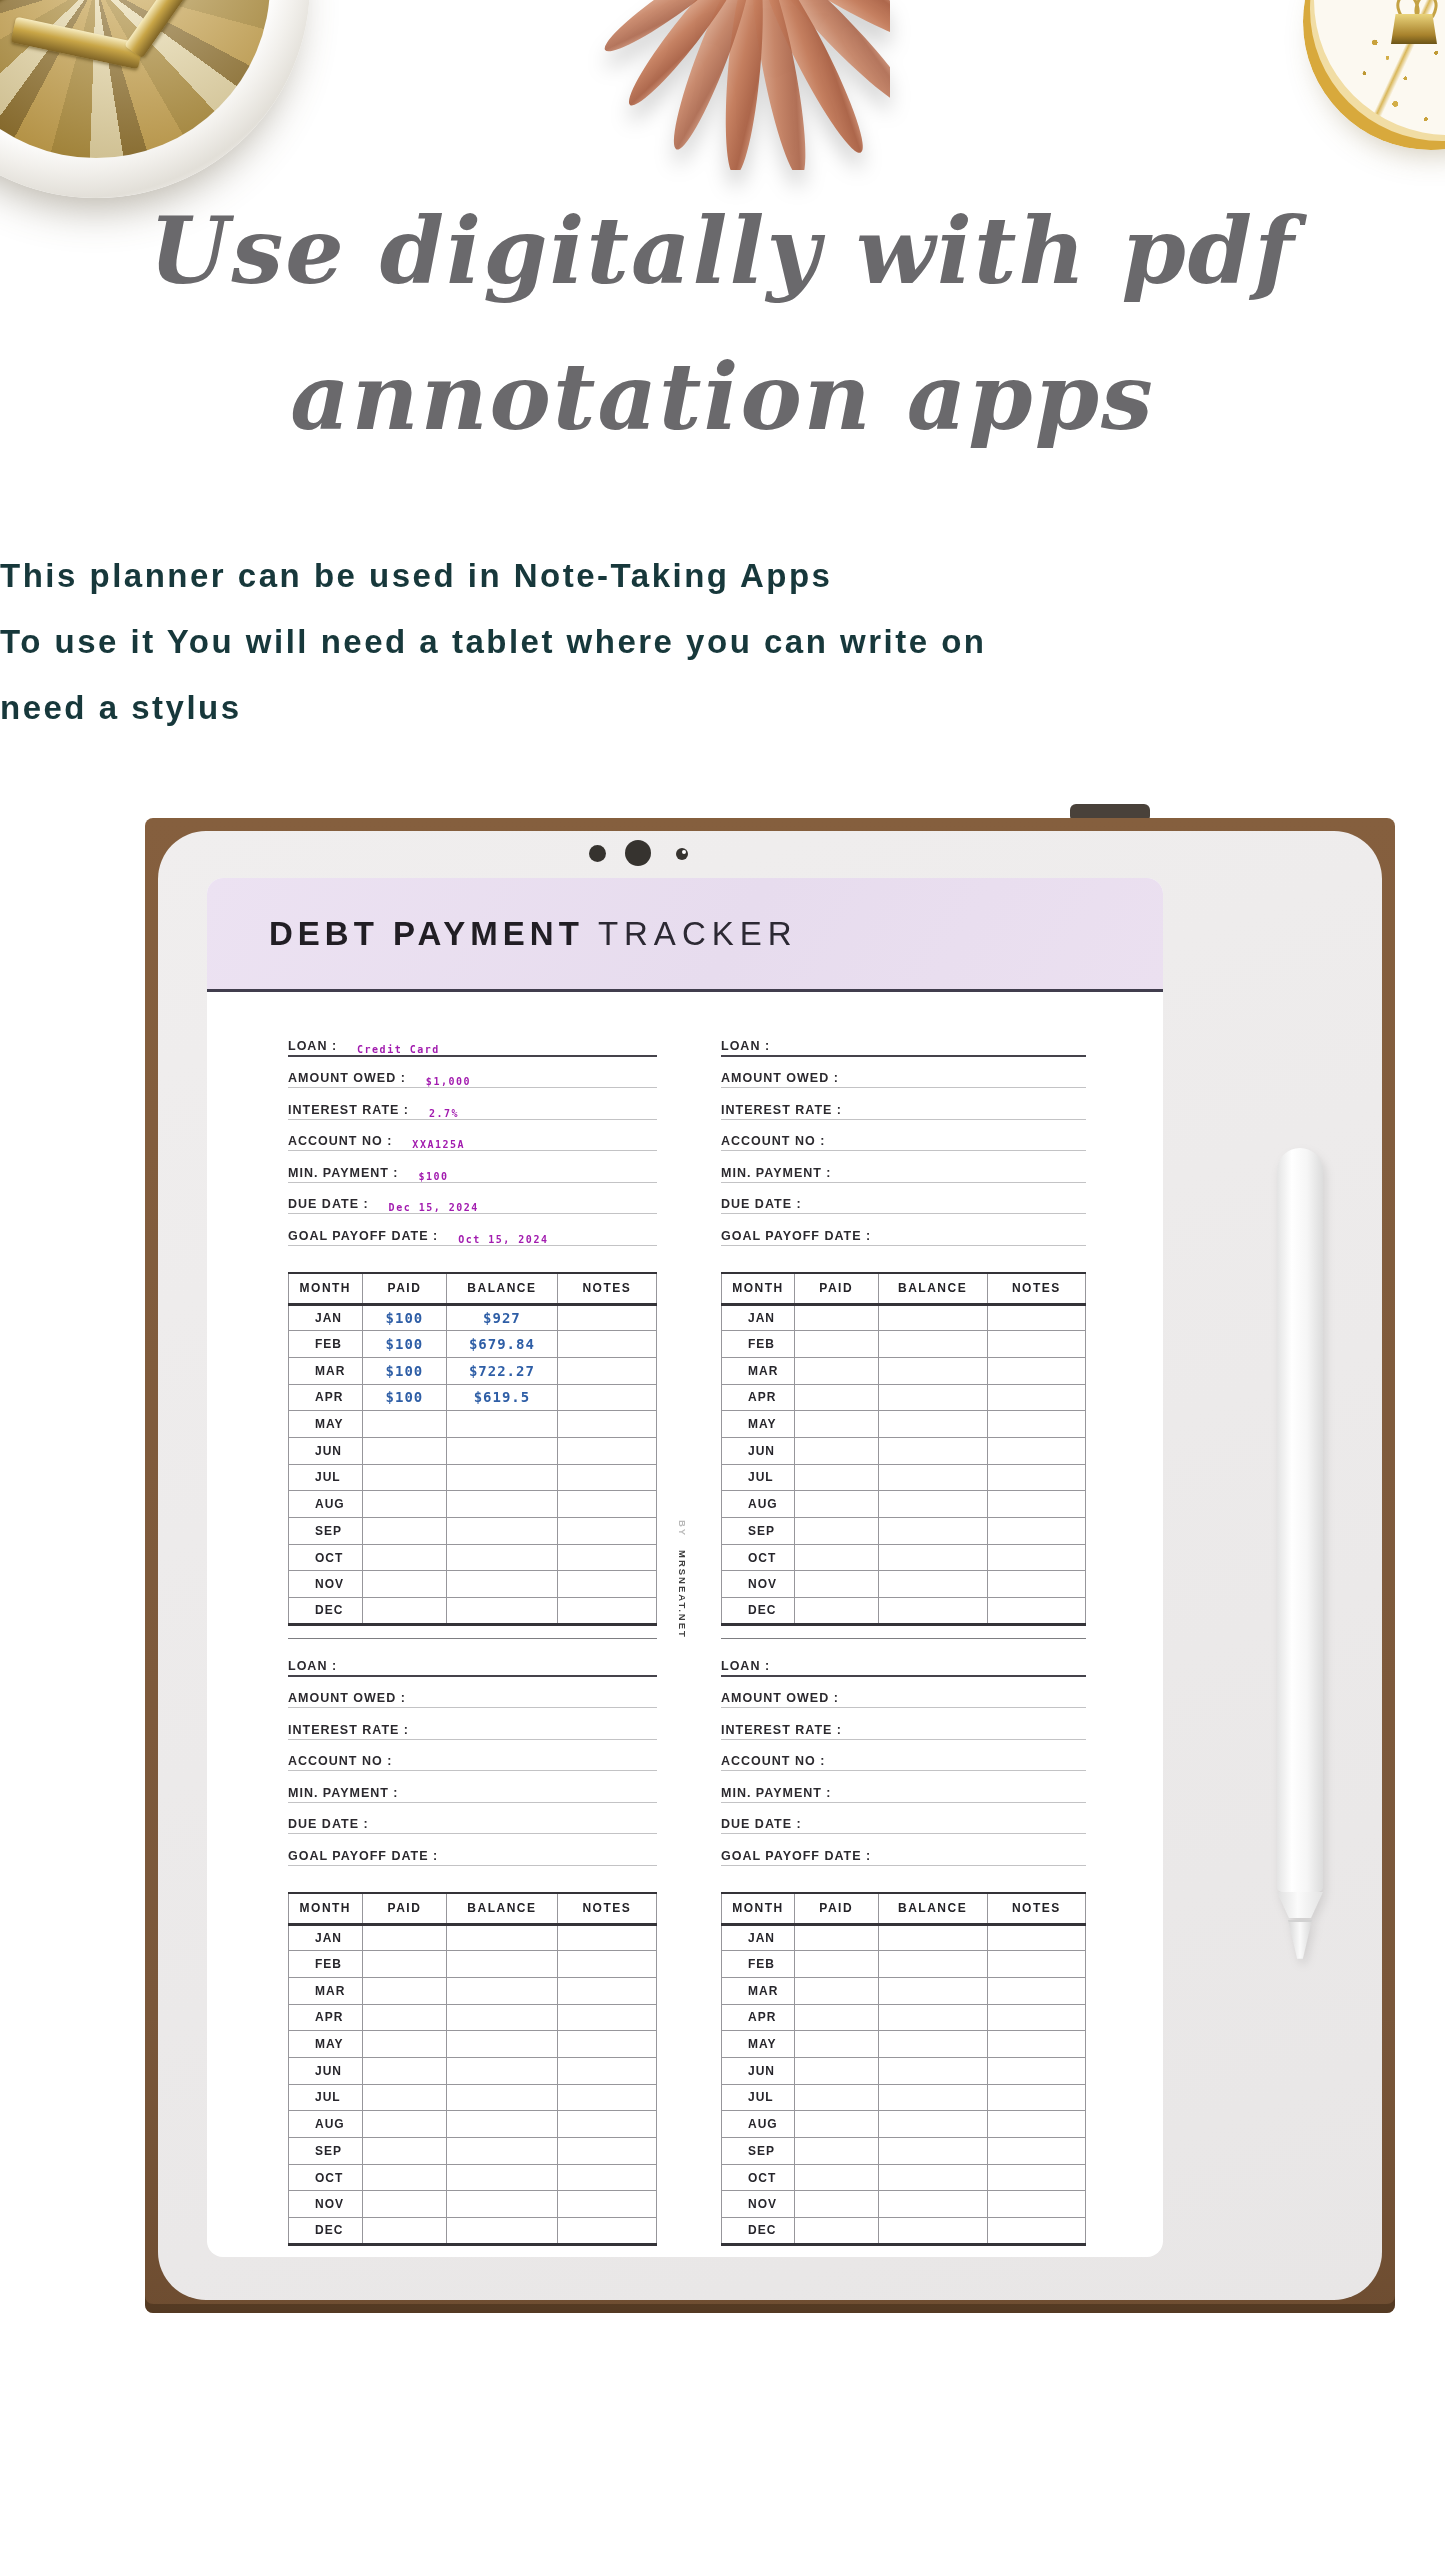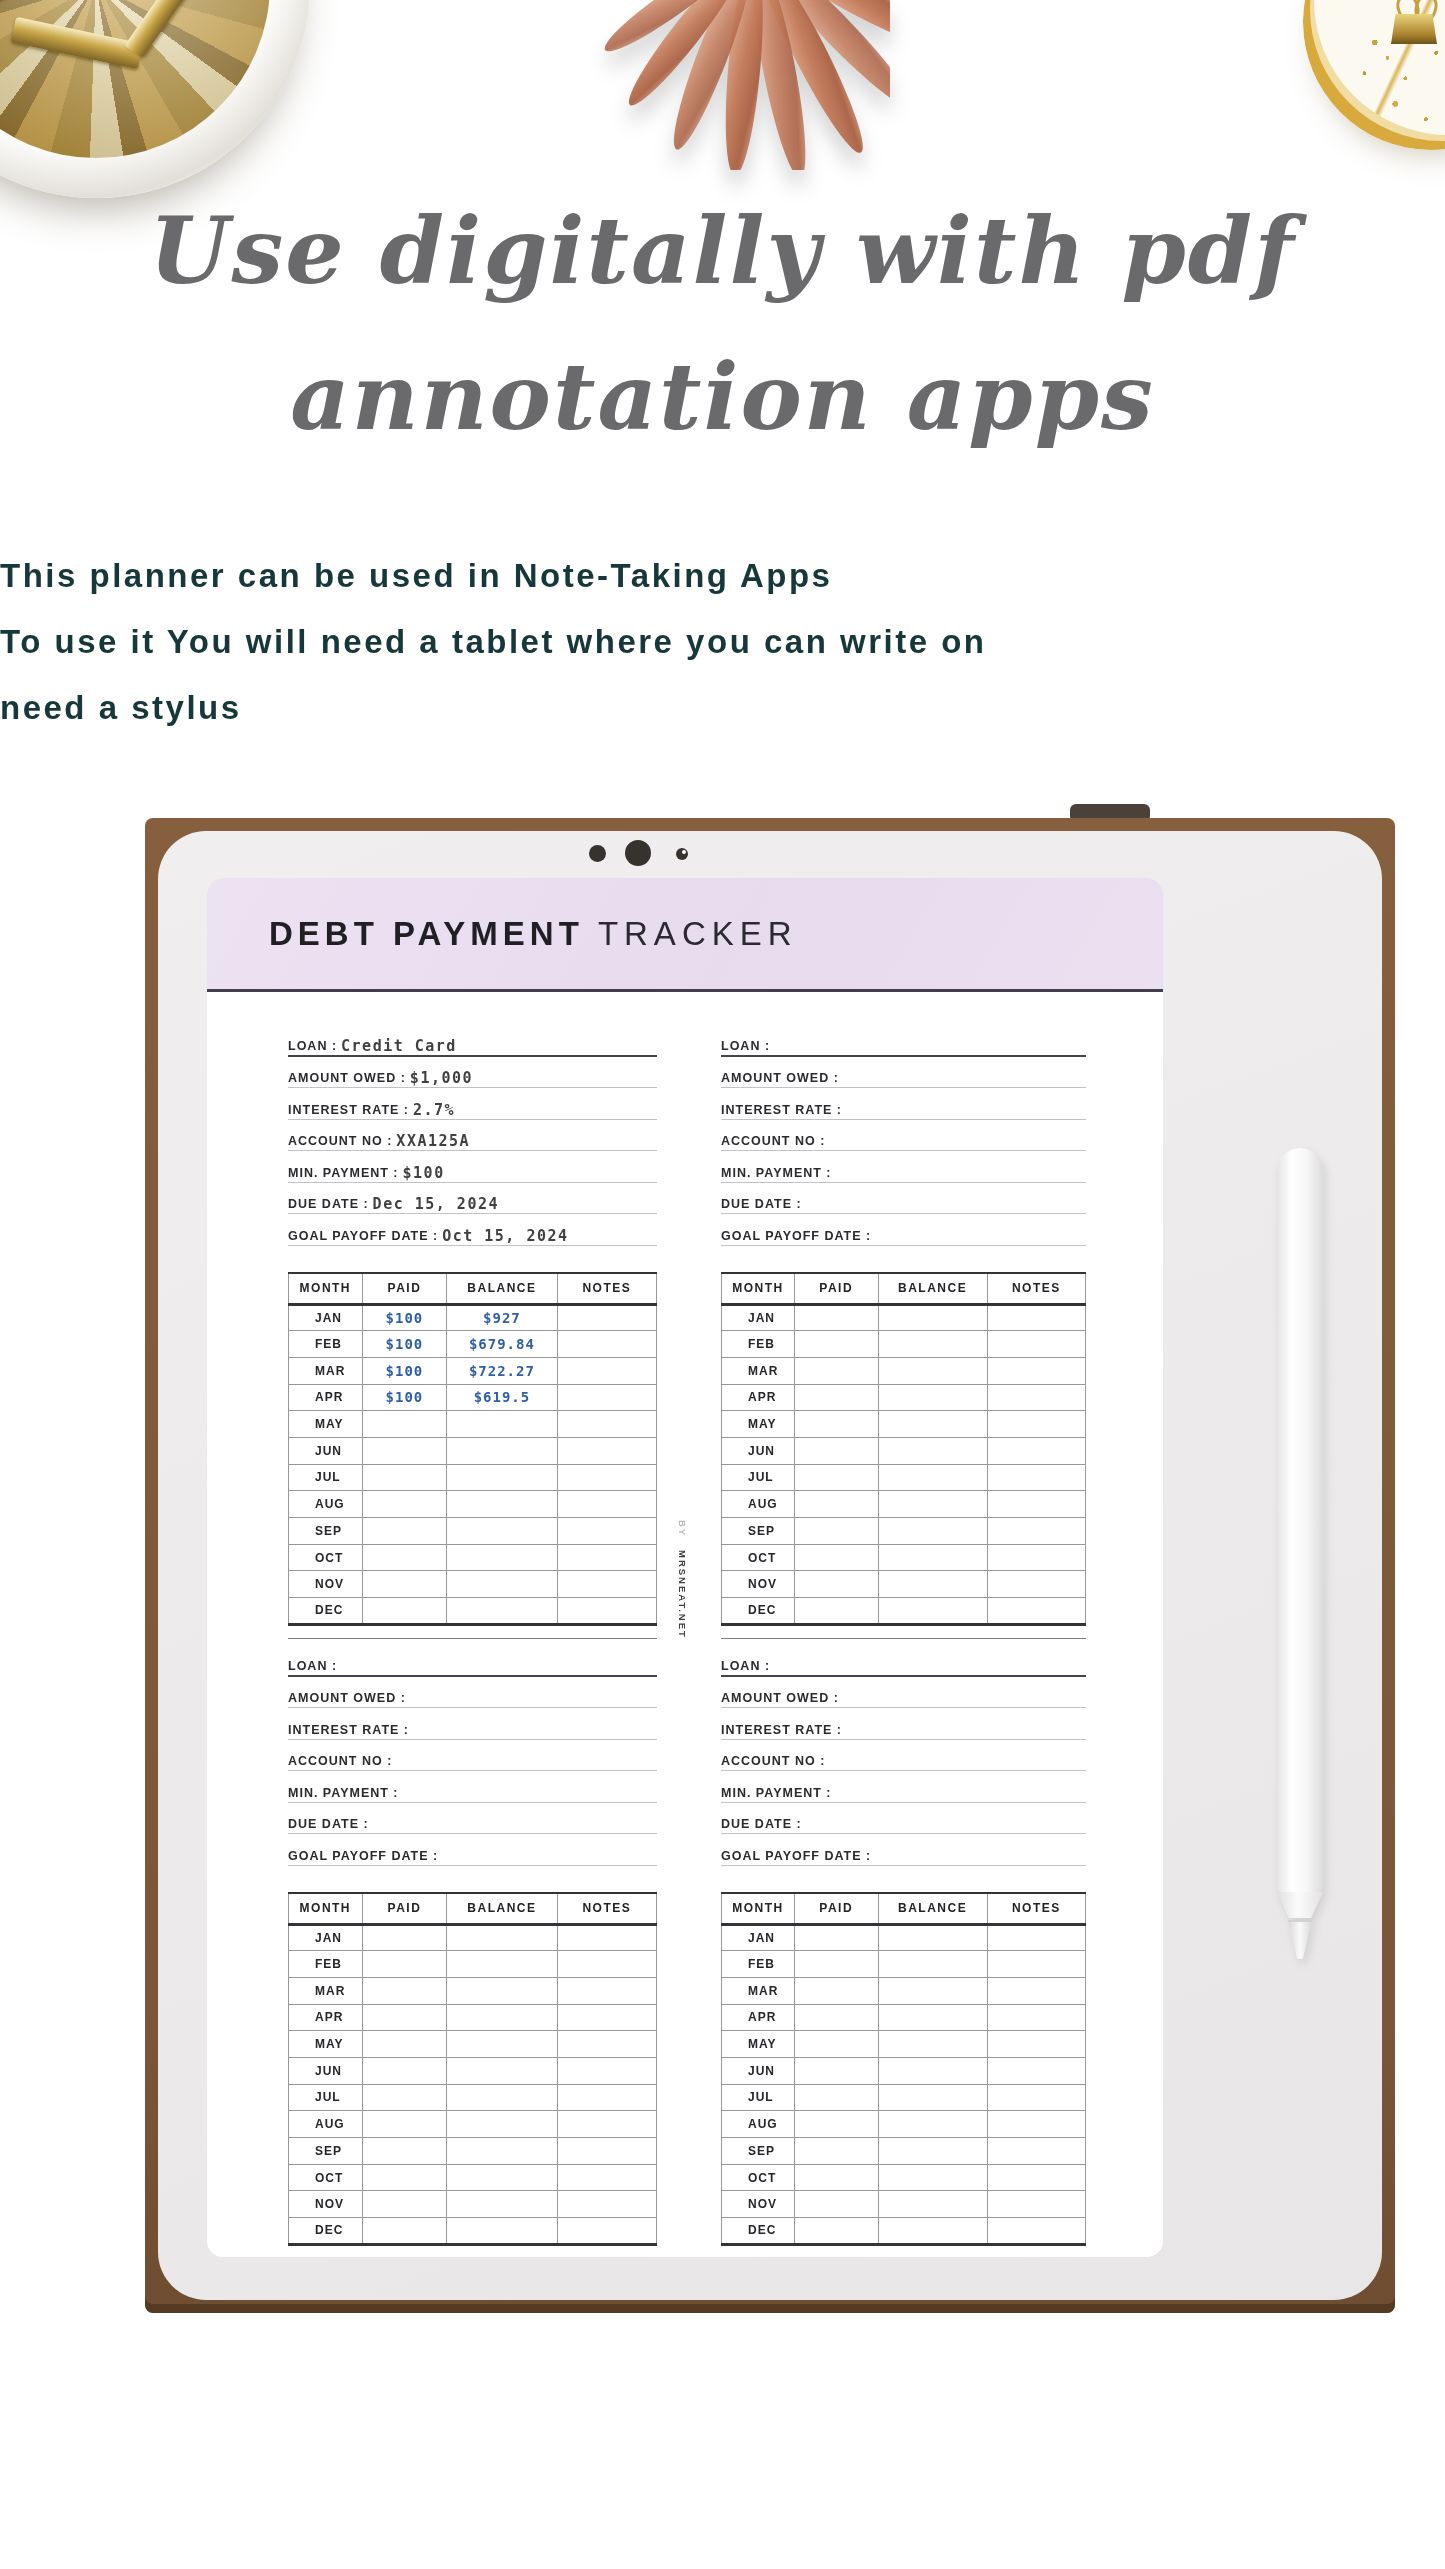--- a/index.html
+++ b/index.html
@@ -69,21 +69,21 @@
   .p-title .light{font-weight:normal;letter-spacing:6px;color:#2c2933;margin-left:14px;}
   .section-slot{position:absolute;width:369px;}
   #s0{left:81px;top:146px}
   #s1{left:514px;top:146px;width:365px}
   #s2{left:81px;top:760px}
   #s3{left:514px;top:760px;width:365px}
   .topline{border-top:1.5px solid #7d7d81;margin-bottom:5px;}
   .loan-row{height:28.5px;display:flex;align-items:flex-end;padding-bottom:2px;border-bottom:1px solid #c3c3c5;}
   .loan-row.first{border-bottom:2px solid #45434b;}
   .loan-label{font-size:12.5px;font-weight:bold;letter-spacing:1px;color:#2b292e;white-space:nowrap;text-align:center;}
-  .loan-value{font-family:"DejaVu Sans Mono",monospace;font-weight:bold;font-size:15px;letter-spacing:1.5px;color:#404040;margin-left:4px;white-space:nowrap;position:relative;top:2px;}
+  .loan-value{font-family:"DejaVu Sans Mono",monospace;font-weight:bold;font-size:10px;letter-spacing:1.5px;color:#a21caf;margin-left:20px;white-space:nowrap;position:relative;top:2px;}
   table.tracker{width:100%;margin-top:26px;border-collapse:collapse;table-layout:fixed;
     border:1px solid #5c5b60;border-top:2px solid #343338;border-bottom:3px solid #343338;}
   .tracker th,.tracker td{border:1px solid #97969b;}
   .tracker thead th{height:27px;border-bottom:3px solid #343338;font-size:12px;letter-spacing:1.5px;color:#232227;font-weight:bold;text-align:center;}
   .tracker tbody tr{height:26.7px;}
   .tracker .month{text-align:left;padding-left:26px;font-size:12px;letter-spacing:1px;color:#26252b;font-weight:bold;}
   .tracker td.val{font-family:"DejaVu Sans Mono",monospace;font-weight:bold;font-size:14px;letter-spacing:1px;color:#2e5ea6;text-align:center;}
   .watermark{position:absolute;left:470px;top:642px;writing-mode:vertical-rl;font-size:9.5px;font-weight:bold;letter-spacing:2px;white-space:nowrap;}
   .watermark .pre{color:#b9b9b9;}
   .watermark .name{color:#3e3e3e;margin-top:8px;}

